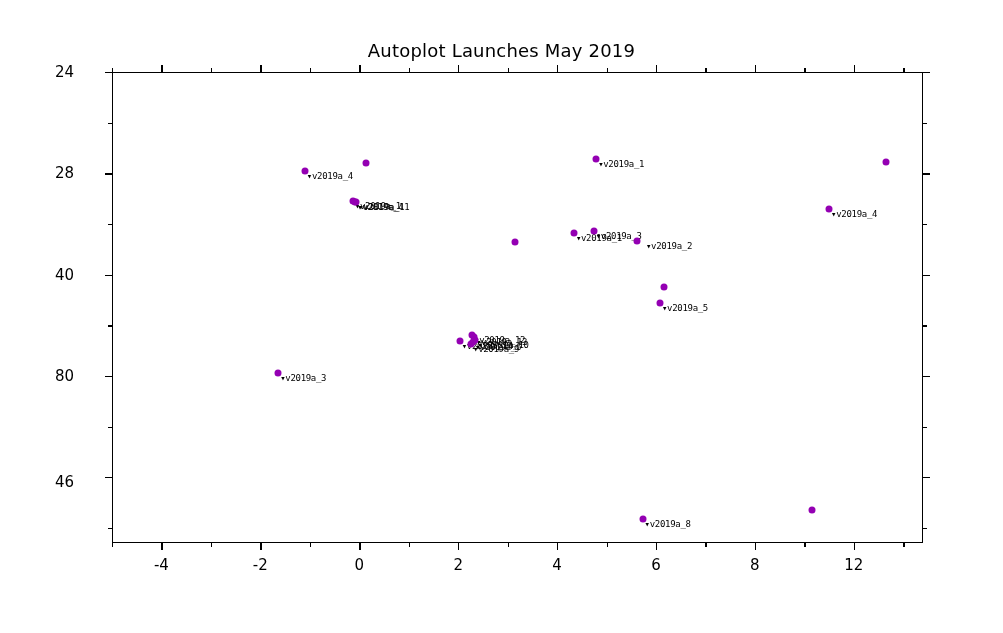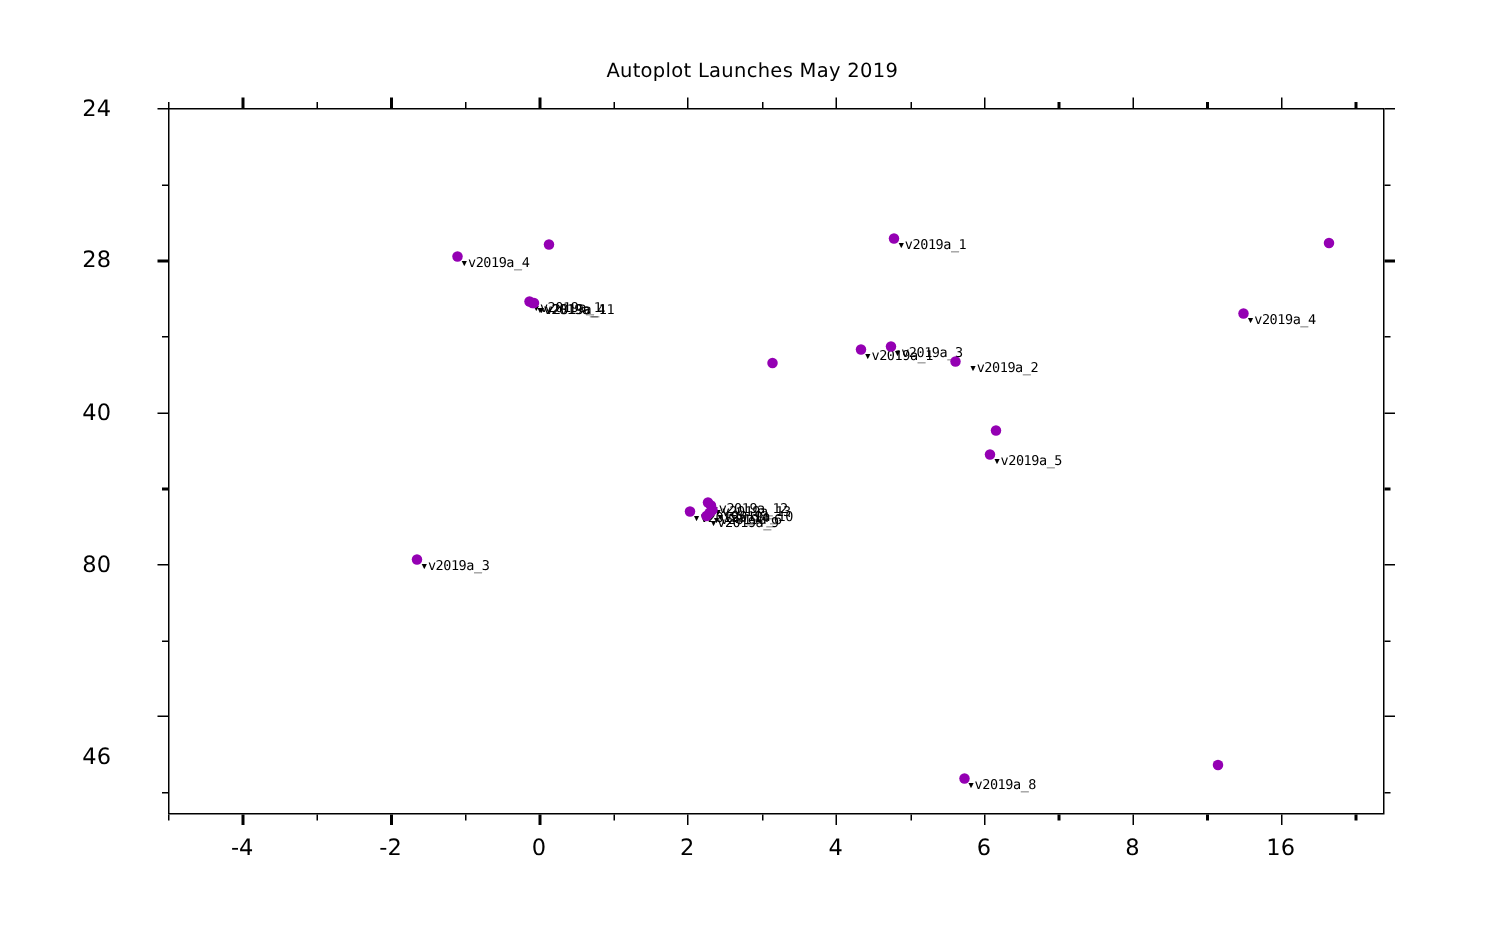--- a/index.html
+++ b/index.html
@@ -7,21 +7,21 @@
     width:1003px;height:633px;
     background:#ffffff;
     font-family:"DejaVu Sans", sans-serif;
     overflow:hidden;
     position:relative;
   }
   #figure{position:absolute;left:0;top:0;width:1003px;height:633px;}
   #chart-title{
     position:absolute;left:0;top:40px;width:1003px;
     text-align:center;
-    font-size:13px;color:#000;
+    font-size:18px;color:#000;
     letter-spacing:.2px;
   }
   #plot-area{
     position:absolute;
     left:112px;top:72px;
     width:811px;height:471px;
     border:1.3px solid #000;
     box-sizing:border-box;
     background:#ffffff;
     overflow:hidden;
@@ -253,42 +253,42 @@
       <div class="tick-x" style="left: 557.061px; top: 65px; height: 7px;"></div>
       <div class="xticklabel" style="left: 557.061px;">4</div>
       <div class="tick-x" style="left: 655.963px; top: 543px; height: 7px;"></div>
       <div class="tick-x" style="left: 655.963px; top: 65px; height: 7px;"></div>
       <div class="xticklabel" style="left: 655.963px;">6</div>
       <div class="tick-x" style="left: 754.866px; top: 543px; height: 7px;"></div>
       <div class="tick-x" style="left: 754.866px; top: 65px; height: 7px;"></div>
       <div class="xticklabel" style="left: 754.866px;">8</div>
       <div class="tick-x" style="left: 853.768px; top: 543px; height: 7px;"></div>
       <div class="tick-x" style="left: 853.768px; top: 65px; height: 7px;"></div>
-      <div class="xticklabel" style="left: 853.768px;">16</div>
+      <div class="xticklabel" style="left: 853.768px;">12</div>
       <div class="tick-x" style="left: 112px; top: 543px; height: 4px;"></div>
       <div class="tick-x" style="left: 112px; top: 68px; height: 4px;"></div>
       <div class="tick-x" style="left: 210.902px; top: 543px; height: 4px;"></div>
       <div class="tick-x" style="left: 210.902px; top: 68px; height: 4px;"></div>
       <div class="tick-x" style="left: 309.805px; top: 543px; height: 4px;"></div>
       <div class="tick-x" style="left: 309.805px; top: 68px; height: 4px;"></div>
       <div class="tick-x" style="left: 408.707px; top: 543px; height: 4px;"></div>
       <div class="tick-x" style="left: 408.707px; top: 68px; height: 4px;"></div>
       <div class="tick-x" style="left: 507.61px; top: 543px; height: 4px;"></div>
       <div class="tick-x" style="left: 507.61px; top: 68px; height: 4px;"></div>
       <div class="tick-x" style="left: 606.512px; top: 543px; height: 4px;"></div>
       <div class="tick-x" style="left: 606.512px; top: 68px; height: 4px;"></div>
       <div class="tick-x" style="left: 705.415px; top: 543px; height: 4px;"></div>
       <div class="tick-x" style="left: 705.415px; top: 68px; height: 4px;"></div>
       <div class="tick-x" style="left: 804.317px; top: 543px; height: 4px;"></div>
       <div class="tick-x" style="left: 804.317px; top: 68px; height: 4px;"></div>
       <div class="tick-x" style="left: 903.22px; top: 543px; height: 4px;"></div>
       <div class="tick-x" style="left: 903.22px; top: 68px; height: 4px;"></div>
       <div class="tick-y" style="top: 477.161px; left: 105px; width: 7px;"></div>
       <div class="tick-y" style="top: 477.161px; left: 923px; width: 7px;"></div>
-      <div class="yticklabel" style="top: 504px; text-align: center;">46</div>
+      <div class="yticklabel" style="top: 482px; text-align: center;">46</div>
       <div class="tick-y" style="top: 375.871px; left: 105px; width: 7px;"></div>
       <div class="tick-y" style="top: 375.871px; left: 923px; width: 7px;"></div>
       <div class="yticklabel" style="top: 375.871px;">80</div>
       <div class="tick-y" style="top: 274.581px; left: 105px; width: 7px;"></div>
       <div class="tick-y" style="top: 274.581px; left: 923px; width: 7px;"></div>
       <div class="yticklabel" style="top: 274.581px;">40</div>
       <div class="tick-y" style="top: 173.29px; left: 105px; width: 7px;"></div>
       <div class="tick-y" style="top: 173.29px; left: 923px; width: 7px;"></div>
       <div class="yticklabel" style="top: 173.29px;">28</div>
       <div class="tick-y" style="top: 72px; left: 105px; width: 7px;"></div>

